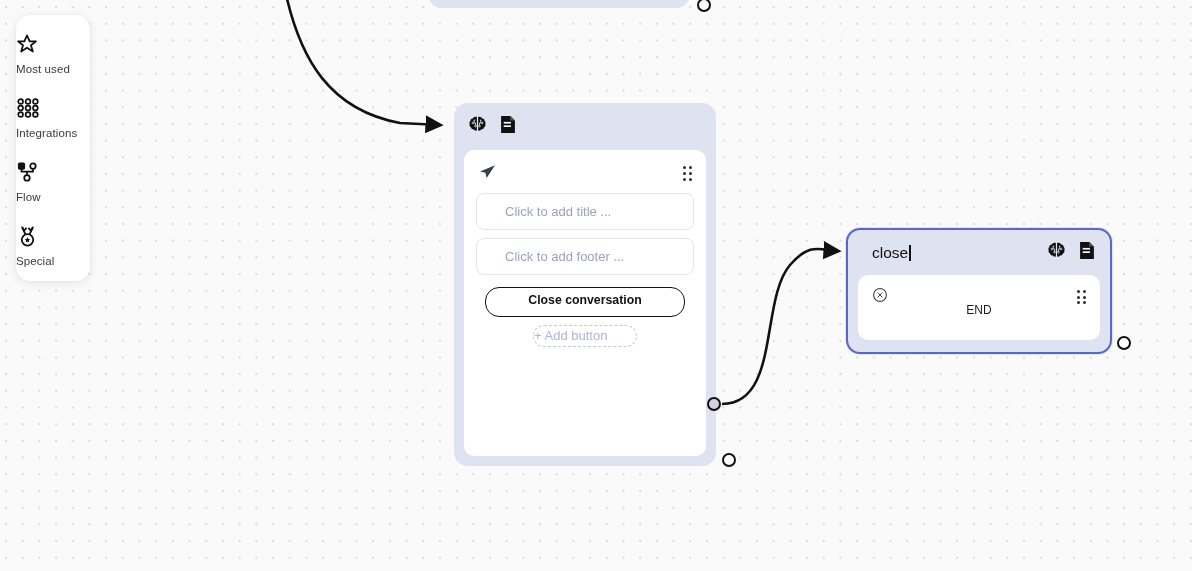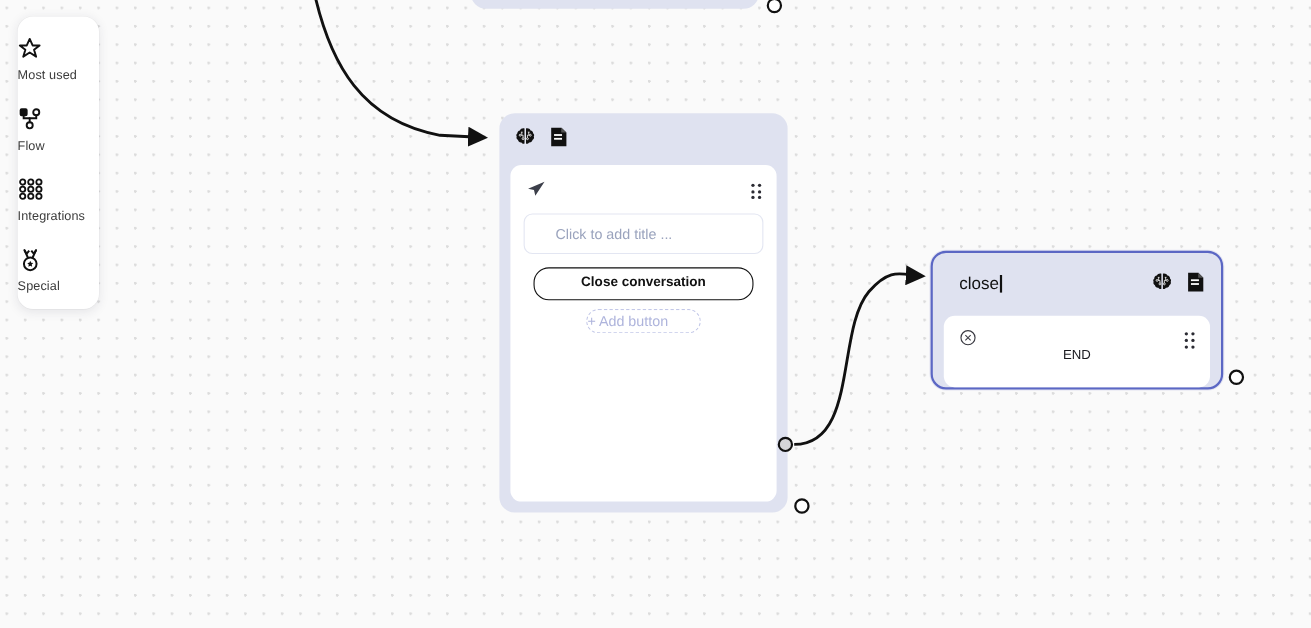--- a/index.html
+++ b/index.html
@@ -179,21 +179,21 @@
     color: #aeb4dc;
     cursor: pointer;
   }
 
   
   #node-close {
     left: 846px; top: 228px; width: 266px; height: 126px;
     border: 2px solid #5b67c4;
     box-shadow: 0 0 0 1px rgba(91,103,196,0.15);
   }
-  #node-close .node-header { height: 57px; padding-left: 24px; }
+  #node-close .node-header { height: 45px; padding-left: 24px; }
   #node-close .node-body { height: 65px; position: relative; }
   #node-close .end-text {
     position: absolute;
     left: 0; right: 0;
     top: 28px;
     text-align: center;
     font-size: 12px;
     color: #1b1b20;
   }
   .x-circle { color: #3a3a42; }
@@ -235,50 +235,50 @@
 
   <div id="toolbar">
 
     <div class="tool-item">
       <span class="tool-icon">
         <svg width="22" height="22" viewBox="0 0 24 24" fill="none" stroke="#111" stroke-width="1.9" stroke-linejoin="round">
           <polygon points="12,2.6 14.9,9.1 21.8,9.1 16.3,13.4 18.4,20.2 12,16.1 5.6,20.2 7.7,13.4 2.2,9.1 9.1,9.1"></polygon>
         </svg>
       </span>
       <span class="tool-label">Most used</span>
-    </div>
-
-    <div class="tool-item">
-      <span class="tool-icon">
-        <svg width="22" height="22" viewBox="0 0 24 24" fill="none" stroke="#111" stroke-width="1.9">
-          <rect x="3" y="2.5" width="6" height="6" rx="1" fill="#111"></rect>
-          <circle cx="18.5" cy="5.5" r="3" fill="none"></circle>
-          <circle cx="12" cy="18.5" r="3" fill="none"></circle>
-          <path d="M6 8.5 v3 h12.5 v-3" stroke-linecap="round"></path>
-          <path d="M12 11.5 v4" stroke-linecap="round"></path>
-        </svg>
-      </span>
-      <span class="tool-label">Flow</span>
     </div>
 
     <div class="tool-item">
       <span class="tool-icon">
         <svg width="24" height="22" viewBox="0 0 26 22" fill="none" stroke="#111" stroke-width="1.8">
           <circle cx="5" cy="4" r="2.6"></circle>
             <circle cx="13" cy="4" r="2.6"></circle>
             <circle cx="21" cy="4" r="2.6"></circle>
           <circle cx="5" cy="11" r="2.6"></circle>
             <circle cx="13" cy="11" r="2.6"></circle>
             <circle cx="21" cy="11" r="2.6"></circle>
           <circle cx="5" cy="18" r="2.6"></circle>
             <circle cx="13" cy="18" r="2.6"></circle>
             <circle cx="21" cy="18" r="2.6"></circle>
         </svg>
       </span>
       <span class="tool-label">Integrations</span>
+    </div>
+
+    <div class="tool-item">
+      <span class="tool-icon">
+        <svg width="22" height="22" viewBox="0 0 24 24" fill="none" stroke="#111" stroke-width="1.9">
+          <rect x="3" y="2.5" width="6" height="6" rx="1" fill="#111"></rect>
+          <circle cx="18.5" cy="5.5" r="3" fill="none"></circle>
+          <circle cx="12" cy="18.5" r="3" fill="none"></circle>
+          <path d="M6 8.5 v3 h12.5 v-3" stroke-linecap="round"></path>
+          <path d="M12 11.5 v4" stroke-linecap="round"></path>
+        </svg>
+      </span>
+      <span class="tool-label">Flow</span>
     </div>
 
     <div class="tool-item">
       <span class="tool-icon">
         <svg width="23" height="23" viewBox="0 0 24 24" fill="none" stroke="#111" stroke-width="1.9">
           <path d="M6.5 2.5 L9.5 9 M17.5 2.5 L14.5 9" stroke-linecap="round"></path>
           <path d="M6.5 2.5 L8.5 6 L11 3" stroke-linejoin="round"></path>
           <path d="M17.5 2.5 L15.5 6 L13 3" stroke-linejoin="round"></path>
           <circle cx="12" cy="15.5" r="6"></circle>
           <path d="M12 12.6 l0.9 1.9 2 0.3 -1.5 1.4 0.4 2 -1.8-1 -1.8 1 0.4-2 -1.5-1.4 2-0.3z" fill="#111" stroke="none"></path>
@@ -333,20 +333,21 @@
           <i></i>
             <i></i>
             <i></i>
             <i></i>
             <i></i>
             <i></i>
         </span>
       </div>
 
       <div class="field">Click to add title ...</div>
+      <div class="field">Click to add footer ...</div>
 
       <div class="btn-primary-outline">Close conversation</div>
       <div class="btn-add">+ Add button</div>
     </div>
   </div>
 
   <div class="handle filled" style="left:707px; top:397px;"></div>
   <div class="handle" style="left:722px; top:453px;"></div>
 
   <div class="node" id="node-close">

